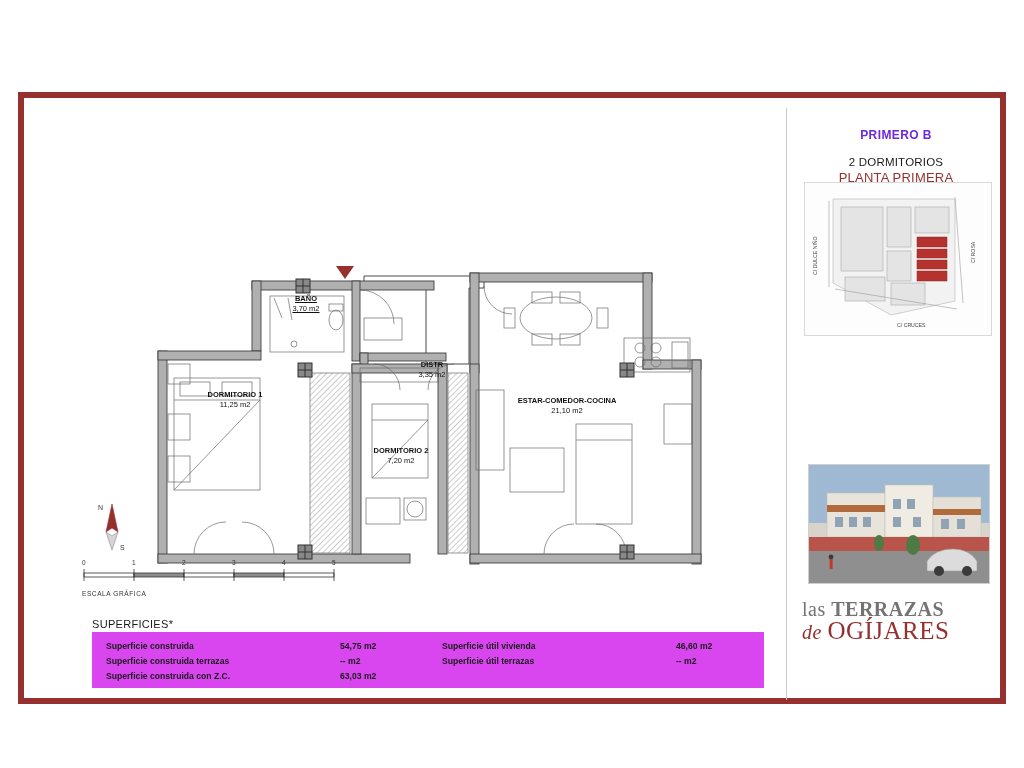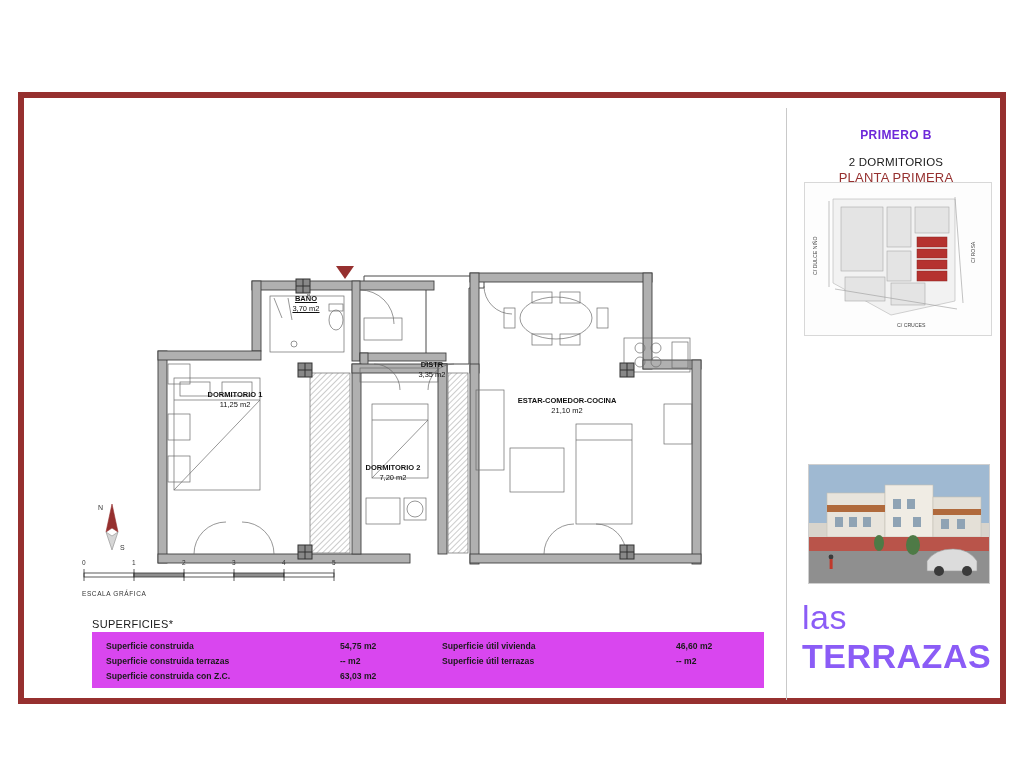--- a/index.html
+++ b/index.html
@@ -31,21 +31,21 @@
   }
   #keyplan{
     position:absolute;left:8px;top:70px;width:186px;height:152px;
     border:1px solid #d8d8d8;background:#fdfdfd;overflow:hidden;
   }
   #render{
     position:absolute;left:12px;top:352px;width:180px;height:118px;
     border:1px solid #cfcfcf;overflow:hidden;background:#b9c8d6;
   }
   #logo{position:absolute;left:6px;top:486px;width:192px;height:66px;}
-  .logo-l1{font-size:34px;color:#8b5cf6;letter-spacing:.5px;font-family:Liberation Sans, sans-serif;}
+  .logo-l1{font-size:20px;color:#737373;letter-spacing:.5px;font-family:Liberation Serif, serif;}
   .logo-l1 b{font-weight:bold;}
   .logo-l2{font-size:25px;color:#96302f;letter-spacing:.5px;font-family:"Liberation Serif", serif;margin-top:-4px;}
   .logo-l2 i{font-style:italic;font-size:20px;color:#96302f;}
   
   #surf-title{
     position:absolute;left:68px;top:520px;font-size:11px;font-weight:normal;color:#1a1a1a;letter-spacing:.3px;
   }
   #surf{
     position:absolute;left:68px;top:534px;width:672px;height:56px;background:#d946ef;
     display:flex;
@@ -221,21 +221,21 @@
     <div class="rl" style="left:368px;top:228px;width:150px;">
       <b>ESTAR-COMEDOR-COCINA</b><br>
       <span>21,10 m2</span>
     </div>
 
     <div class="rl" style="left:56px;top:222px;width:110px;">
       <b>DORMITORIO 1</b><br>
       <span>11,25 m2</span>
     </div>
 
-    <div class="rl" style="left:224px;top:278px;width:90px;margin-top:17px;">
+    <div class="rl" style="left:232px;top:278px;width:90px;">
       <b>DORMITORIO 2</b><br>
       <span>7,20 m2</span>
     </div>
   </div>
 
   <div id="compass">
     <svg width="54" height="56" viewBox="0 0 54 56">
       <polygon points="26,6 32,34 26,30 20,34" fill="#96302f" stroke="#96302f" stroke-width="0.6"></polygon>
       <polygon points="26,52 20,34 26,38 32,34" fill="#d6d6d6" stroke="#8a8a8a" stroke-width="0.6"></polygon>
       <text x="12" y="12" font-size="7" fill="#333" font-family="Liberation Sans, sans-serif">N</text>
@@ -367,16 +367,19 @@
 
         <circle cx="22" cy="92" r="2.4" fill="#3b3b3b"></circle>
         <rect x="20.6" y="94" width="3" height="10" fill="#c0392b"></rect>
       </svg>
     </div>
 
     <div id="logo">
       <div class="logo-l1">
         <span>las </span><b>TERRAZAS</b>
       </div>
+      <div class="logo-l2">
+        <i>de </i><span>OGÍJARES</span>
+      </div>
     </div>
   </div>
 
 </div>
 
 </body></html>

